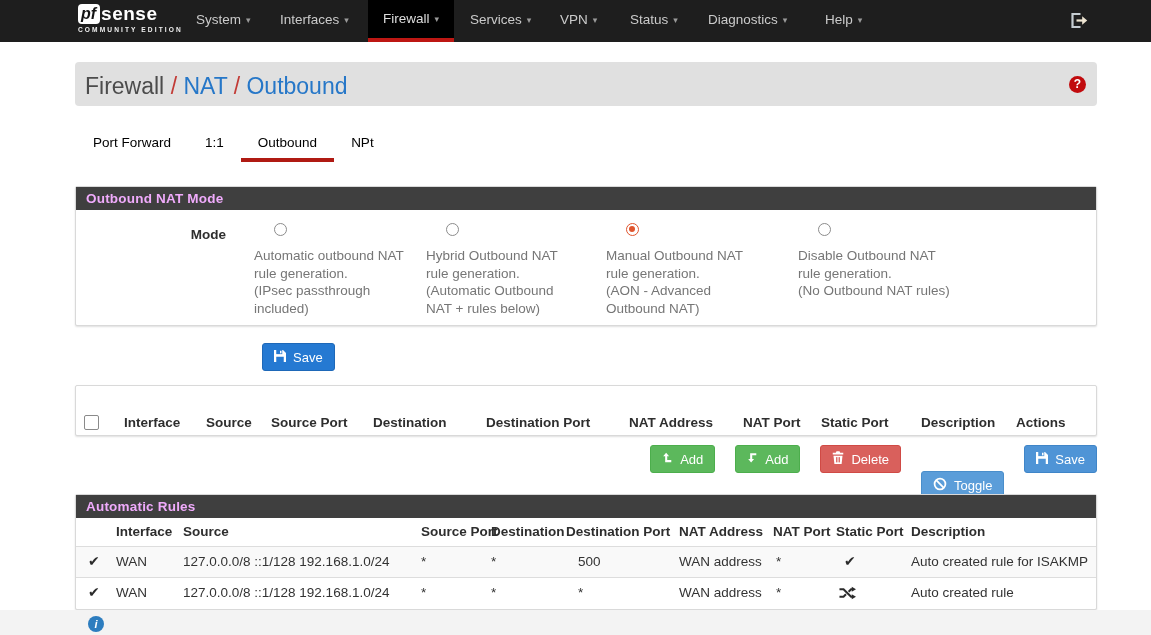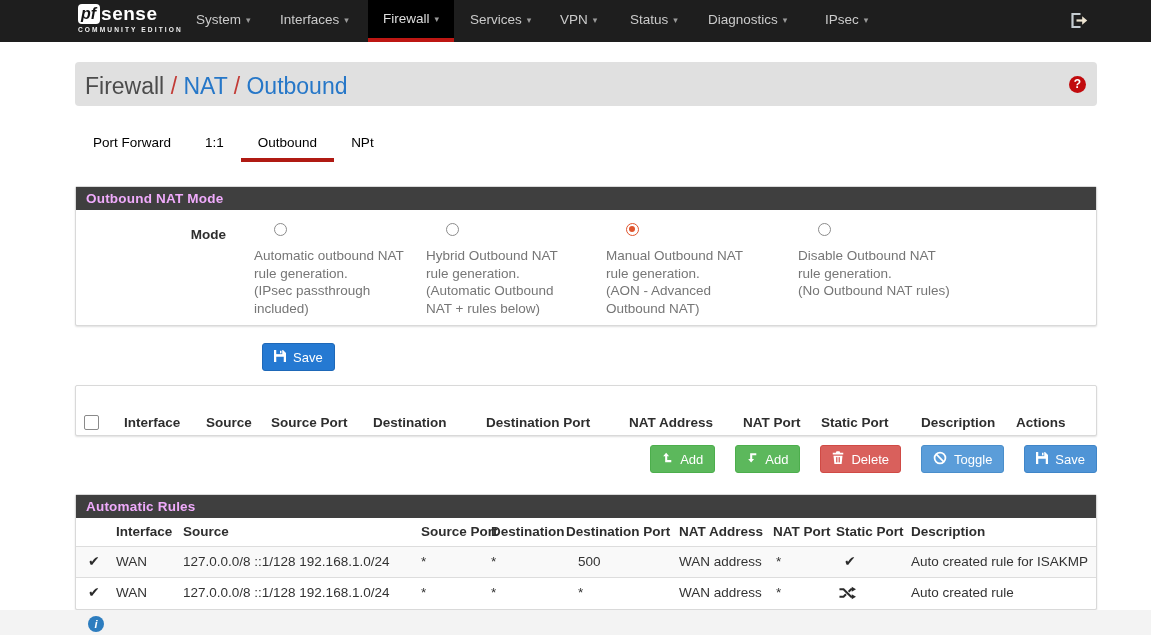--- a/index.html
+++ b/index.html
@@ -59,21 +59,21 @@
                          border-radius:50%;background:#e0552e;}
   .opt-text{margin-top:8px;color:#767676;line-height:17.5px;white-space:pre-line;font-size:13.5px;}
 
   
   .btn{display:inline-flex;align-items:center;gap:7px;color:#fff;font-size:13px;border-radius:3px;
        padding:0 11px;height:28px;cursor:pointer;border:1px solid transparent;box-sizing:border-box;}
   #save-main{position:absolute;left:262px;top:343px;background:#2579d2;border-color:#1e68b8;}
   #btn-row{position:absolute;left:75px;top:445px;width:1022px;display:flex;justify-content:flex-end;gap:20px;}
   .btn.success{background:#5cb85c;border-color:#4cae4c;}
   .btn.danger{background:#d9605c;border-color:#d04a45;}
-  .btn.info{background:#5b9dd9;border-color:#4a8ecb;}
+  .btn.info{background:#5b9dd9;border-color:#4a8ecb;margin-top:26px;}
   .btn.info2{background:#4f94d6;border-color:#3f85c8;}
 
   
   .thead-cell{position:absolute;font-weight:bold;color:#2e2e2e;font-size:13.5px;top:7px;}
   .trow{position:absolute;left:0;width:100%;height:31px;border-top:1px solid #ddd;}
   .tcell{position:absolute;top:7px;font-size:13.5px;color:#333;}
   .checkbox{position:absolute;width:13px;height:13px;border:1px solid #8a8a8a;border-radius:2px;
             background:#fff;cursor:pointer;}
 
   #mappings-panel{top:385px;height:51px;}
@@ -104,21 +104,21 @@
       <div class="edition">COMMUNITY EDITION</div>
     </div>
 
     <div class="nav-item" style="left:181px"><span>System</span><span class="caret glyph">▾</span></div>
     <div class="nav-item" style="left:265px"><span>Interfaces</span><span class="caret glyph">▾</span></div>
     <div class="nav-item active" style="left:368px"><span>Firewall</span><span class="caret glyph">▾</span></div>
     <div class="nav-item" style="left:455px"><span>Services</span><span class="caret glyph">▾</span></div>
     <div class="nav-item" style="left:545px"><span>VPN</span><span class="caret glyph">▾</span></div>
     <div class="nav-item" style="left:615px"><span>Status</span><span class="caret glyph">▾</span></div>
     <div class="nav-item" style="left:693px"><span>Diagnostics</span><span class="caret glyph">▾</span></div>
-    <div class="nav-item" style="left:810px"><span>IPsec</span><span class="caret glyph">▾</span></div>
+    <div class="nav-item" style="left:810px"><span>Help</span><span class="caret glyph">▾</span></div>
 
     <div id="logout">
       <svg width="18" height="17" viewBox="0 0 18 16">
         <path d="M10.5 1.5 H2.5 V14.5 H10.5" fill="none" stroke="#c6cdd2" stroke-width="2.2"></path>
         <line x1="6.5" y1="8" x2="13" y2="8" stroke="#efe6d3" stroke-width="2.2"></line>
         <polygon points="12.2,3.8 17.2,8 12.2,12.2" fill="#efe6d3"></polygon>
       </svg>
     </div>
   </div>
 

